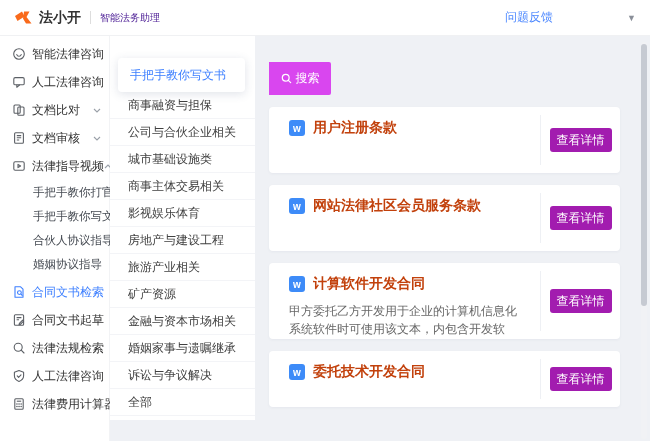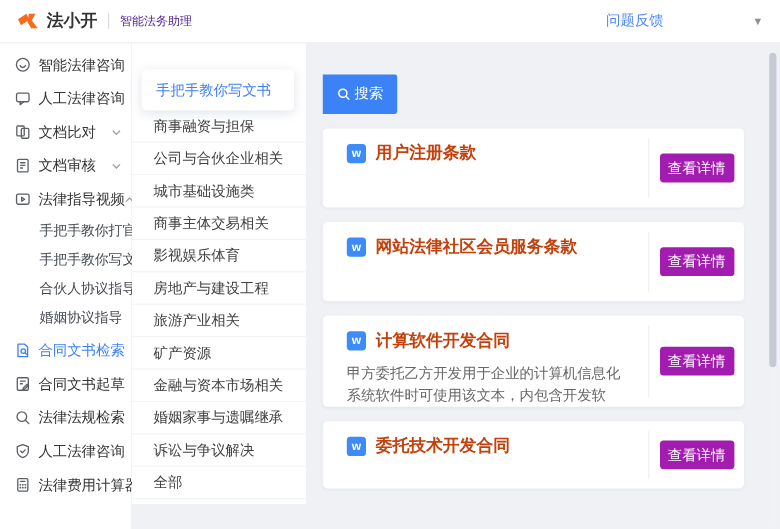--- a/index.html
+++ b/index.html
@@ -36,21 +36,21 @@
   .cat-row { height:27px; display:flex; align-items:center; padding-left:18px; font-size:12px; color:#404040;
              border-bottom:1px solid #f3f4f7; cursor:pointer; white-space:nowrap; }
 
   
   .content { position:absolute; left:255px; top:36px; right:0; bottom:0; padding:26px 30px 0 14px; overflow:hidden; }
   .search-row { display:flex; height:33px; margin-bottom:12px; }
   .search-input { flex:1; min-width:0; border:1px solid #e0e3e8; border-right:none; background:#fff;
                   border-radius:2px 0 0 2px; padding:0 12px; font-size:12px; color:#333; outline:none;
                   font-family:inherit; }
   .search-input::placeholder { color:#bfc4cc; }
-  .search-btn { width:62px; flex:none; background:#3b82f6; color:#fff; border:none; border-radius:0 2px 2px 0;
+  .search-btn { width:62px; flex:none; background:#d946ef; color:#fff; border:none; border-radius:0 2px 2px 0;
                 font-size:12px; display:flex; align-items:center; justify-content:center; gap:4px; cursor:pointer;
                 font-family:inherit; }
 
   .card { background:#fff; border-radius:4px; box-shadow:0 1px 3px rgba(30,50,90,.05);
           display:flex; margin-bottom:12px; height:66px; overflow:hidden; }
   .card.tall { height:76px; }
   .card.short { height:56px; }
   .card-main { flex:1; min-width:0; padding:12px 12px 8px 20px; }
   .card-title-row { display:flex; align-items:center; gap:8px; }
   .doc-icon { width:16px; height:16px; border-radius:3px; background:#3d8bf8; color:#fff; flex:none;

